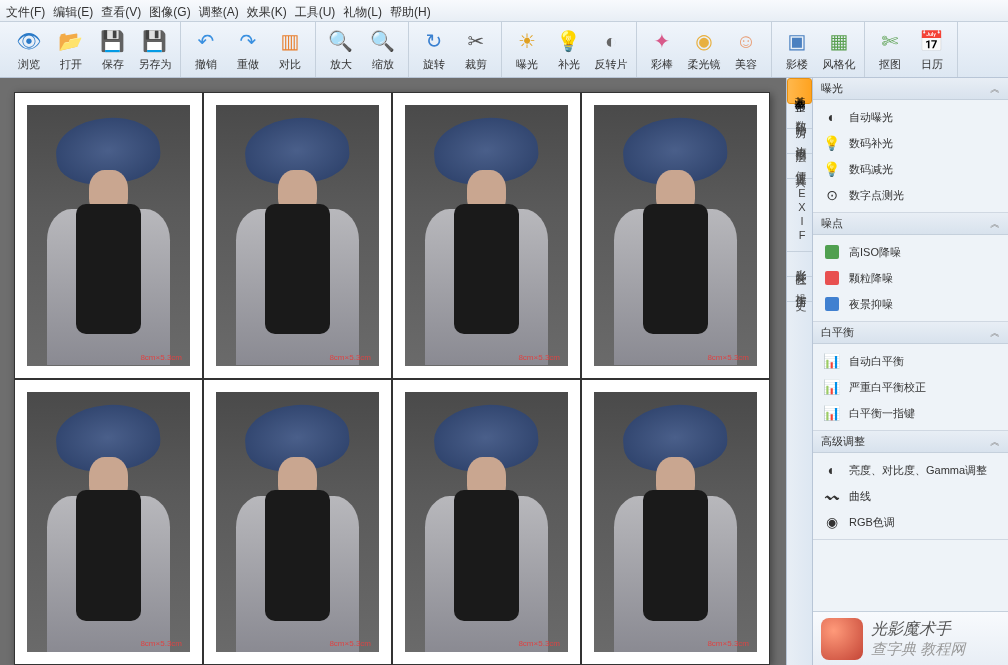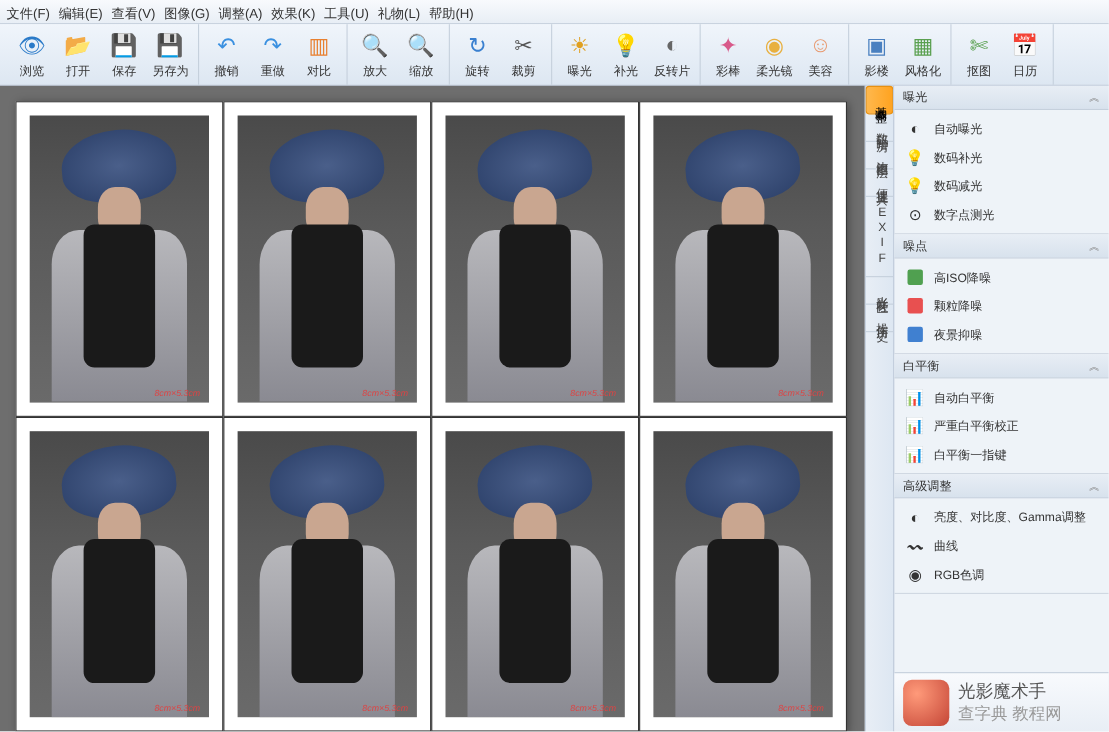--- a/index.html
+++ b/index.html
@@ -34,21 +34,21 @@
     .right-panel { width: 196px; background: #eef3f8; border-left: 1px solid #b8c5d6; display: flex; flex-direction: column; overflow-y: auto; }
     .panel-section { border-bottom: 1px solid #d0d8e2; }
     .panel-header { height: 22px; background: linear-gradient(#e8eef5, #d8e2ed); display: flex; align-items: center; justify-content: space-between; padding: 0 8px; font-size: 11px; color: #333; border-bottom: 1px solid #c5d0dc; cursor: pointer; }
     .panel-header .chevron { font-size: 10px; color: #888; }
     .panel-items { padding: 4px 0; }
     .panel-item { display: flex; align-items: center; height: 26px; padding: 0 10px; cursor: pointer; font-size: 11px; color: #333; }
     .panel-item-icon { width: 18px; height: 18px; margin-right: 8px; display: flex; align-items: center; justify-content: center; font-size: 14px; }
     
     .branding { height: 54px; background: linear-gradient(#f8fafd, #e8eef5); border-top: 1px solid #c5d0dc; display: flex; align-items: center; padding: 0 8px; }
     .brand-icon { width: 42px; height: 42px; background: radial-gradient(circle at 30% 30%, #ff9a7a, #c44536); border-radius: 8px; margin-right: 8px; }
-    .brand-text { font-size: 16px; color: #555; display: flex; flex-direction: column; }
+    .brand-text { font-size: 16px; color: #555; font-style: italic; display: flex; flex-direction: column; }
     .brand-sub { font-size: 15px; color: #999; }
     
     .i-eye { color: #2a7ac8; } .i-folder { color: #e8a030; } .i-save { color: #3080d0; }
     .i-undo { color: #3a90e0; } .i-compare { color: #e88030; } .i-zoom { color: #3a70c0; }
     .i-rotate { color: #3a80d0; } .i-crop { color: #555; } .i-sun { color: #e0a020; }
     .i-bulb { color: #e8b030; } .i-invert { color: #666; } .i-wand { color: #d85a8a; }
     .i-soft { color: #e8b040; } .i-face { color: #e89a70; } .i-studio { color: #4a80c0; }
     .i-style { color: #5aa050; } .i-cut { color: #5aa050; } .i-cal { color: #5aa050; }
     .ic-red { background: #e85050; } .ic-blue { background: #4080d0; } .ic-green { background: #50a050; }
     .ic-orange { background: #e88030; }
@@ -167,21 +167,21 @@
         <div class="tool-label">抠图</div>
       </div>
       <div class="tool-btn">
         <div class="tool-icon i-cal">📅</div>
         <div class="tool-label">日历</div>
       </div>
     </div>
   </div>
 
 <div class="main-area">
-  <div class="canvas-area" style="position:relative;font-style:italic;">
+  <div class="canvas-area" style="position:relative;">
 
     <div class="canvas-page">
       <div class="photo-grid" id="photo-grid">
           <div class="photo-cell">
             <div class="photo-placeholder">
     <div class="hat"></div>
               <div class="face"></div>
               <div class="torso"></div>
               <div class="scarf"></div>
     <div class="photo-mark">8cm×5.3cm</div>

